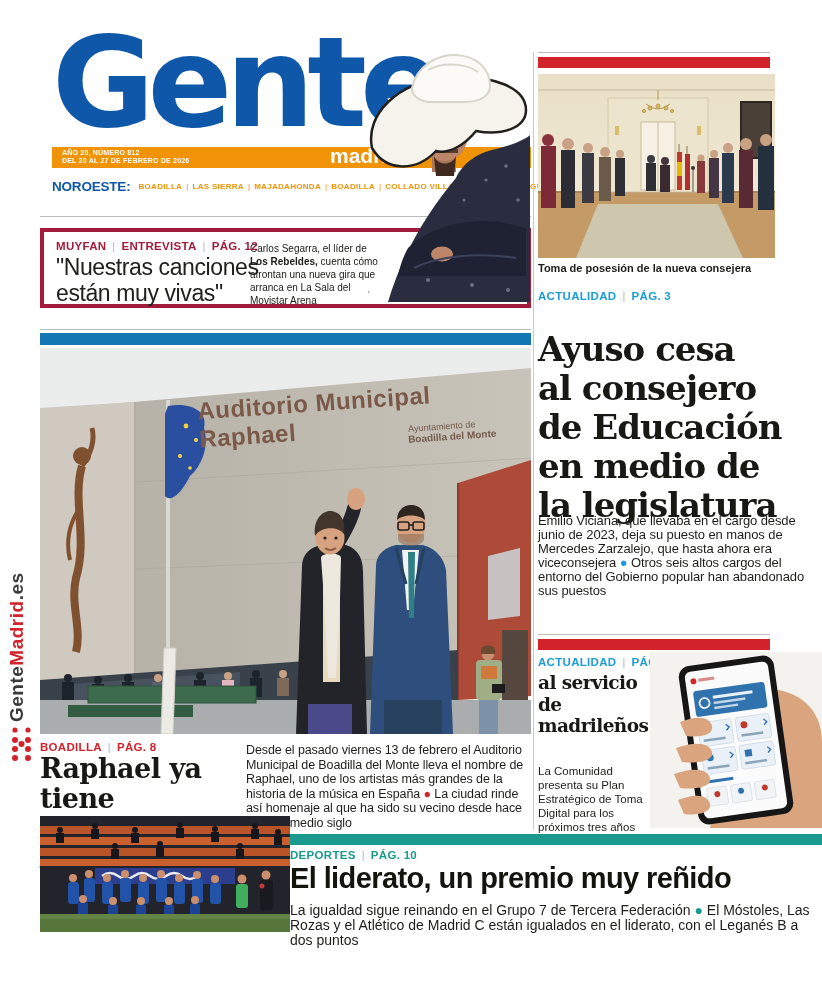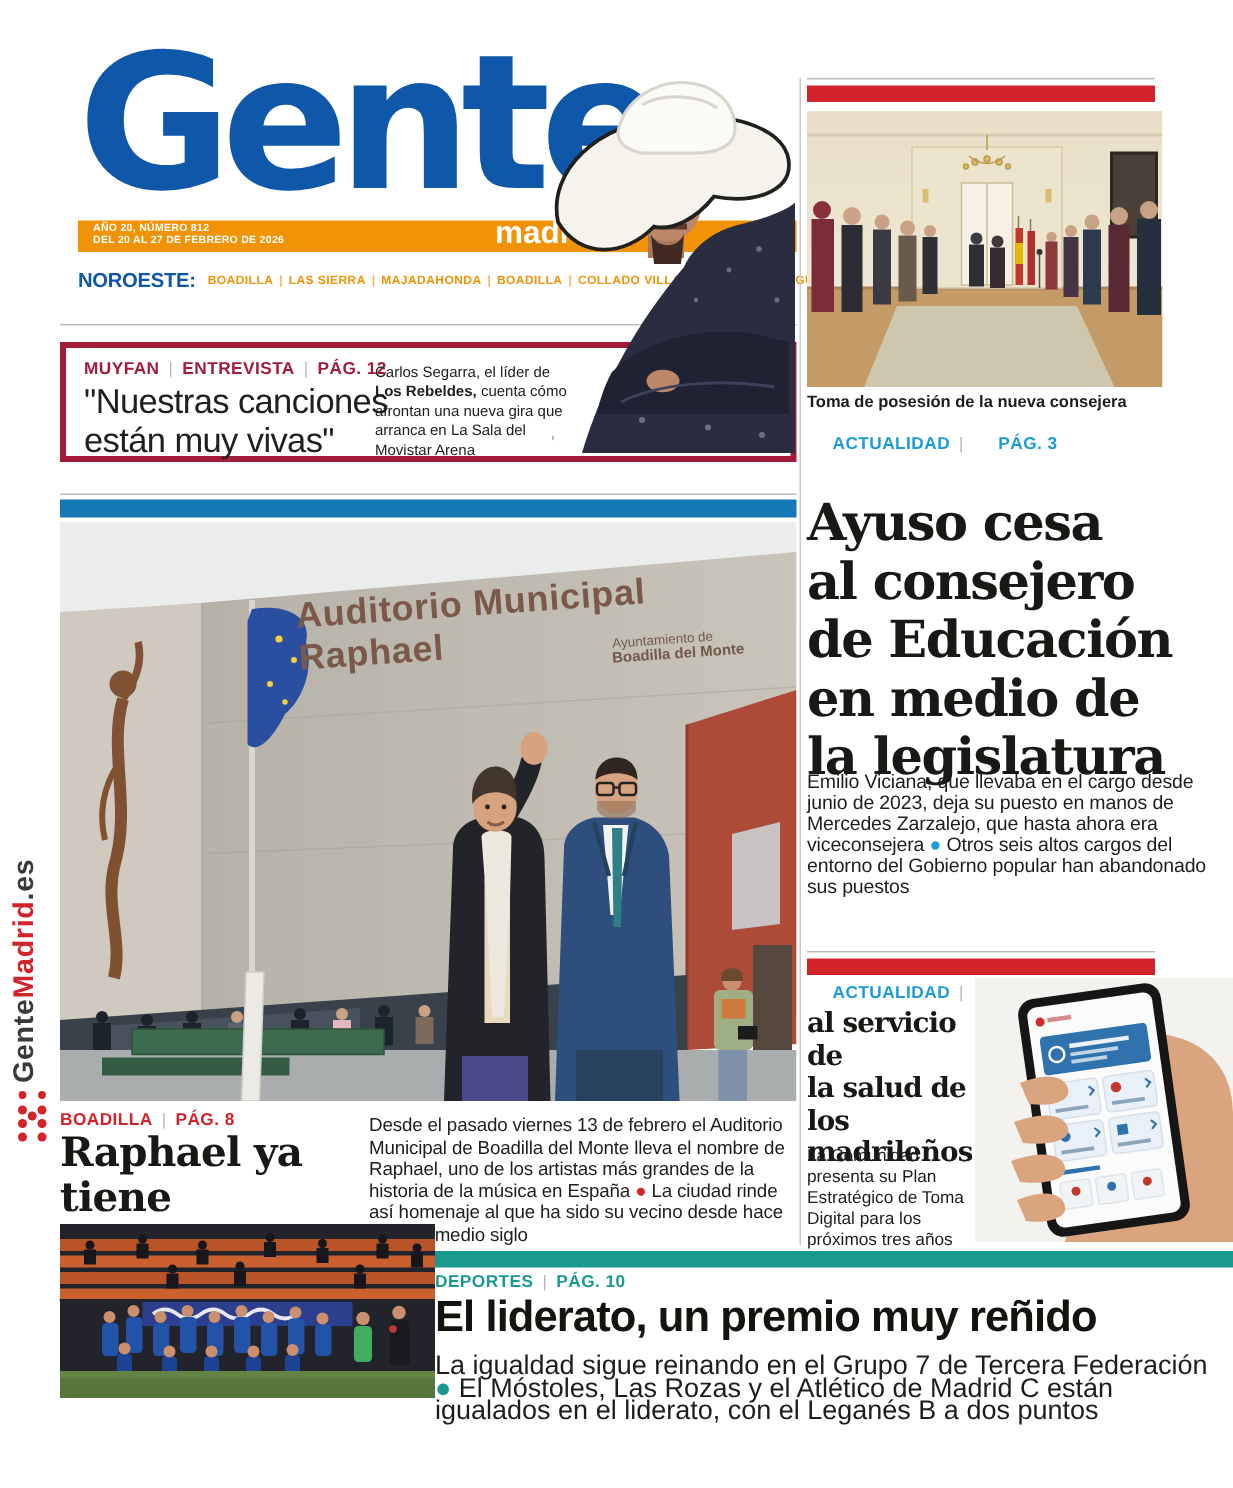--- a/index.html
+++ b/index.html
@@ -17,38 +17,38 @@
   .region-item{color:#f09307;font-weight:bold;font-size:8px;letter-spacing:.3px;white-space:nowrap;}
   .region-sep{color:#f3b45a;font-size:8px;margin:0 4px;font-weight:bold;}
   
   .hairline{background:#bdbdbd;height:1px;}
   .redbar{background:#d2222a;}
   .bluebar{background:#1478b5;}
   .tealbar{background:#1a9a8e;}
   
   .kicker{font-weight:bold;font-size:11.5px;letter-spacing:.3px;display:flex;align-items:baseline;}
   .kicker .sep{color:#b5b5b5;font-weight:normal;margin:0 6px;font-size:11px;}
-  .k-maroon{color:#a21c3a;} .k-red{color:#d2222a;} .k-blue{color:#1b9cd8;margin-left:17px;} .k-teal{color:#1a9a8e;}
+  .k-maroon{color:#a21c3a;} .k-red{color:#d2222a;} .k-blue{color:#1b9cd8;} .k-teal{color:#1a9a8e;}
   
   .muyfan-box{border:4px solid #a21c3a;background:#fff;box-sizing:border-box;}
   .itv-headline{font-size:23px;line-height:26px;color:#20201e;letter-spacing:-.4px;}
   .itv-deck{font-size:10px;line-height:13px;color:#20201e;}
   .itv-deck b{font-weight:bold;}
   
   .serif-head{font-family:"DejaVu Serif",serif;font-weight:bold;color:#181815;}
   .ayuso-head{font-size:34px;line-height:39px;letter-spacing:-1px;margin-top:20px;}
   .salud-head{font-size:18.5px;line-height:21.5px;letter-spacing:-.6px;}
   .raphael-head{font-size:27px;line-height:30px;letter-spacing:-.5px;}
   .dep-head{font-weight:bold;font-size:29px;line-height:32px;letter-spacing:-.6px;color:#14140f;}
   
   .deck{color:#1d1d1b;}
   .ayuso-deck{font-size:13px;line-height:14px;letter-spacing:-.1px;}
   .salud-deck{font-size:11.5px;line-height:14px;}
   .raphael-deck{font-size:12.5px;line-height:14.5px;letter-spacing:-.1px;}
-  .dep-deck{font-size:18px;line-height:15px;}
+  .dep-deck{font-size:14px;line-height:15px;}
   .bullet-blue{color:#1b9cd8;} .bullet-red{color:#d2222a;} .bullet-teal{color:#1a9a8e;}
   .caption{font-weight:bold;font-size:11px;color:#1c1c1a;}
   
   .sign1{font-weight:bold;font-size:24px;letter-spacing:.5px;color:#7a5948;transform:rotate(-4deg);}
   .sign2a{font-size:9px;color:#73594a;transform:rotate(-4deg);}
   .sign2b{font-size:10px;font-weight:bold;color:#73594a;transform:rotate(-4deg);}
   
   .vbrand{writing-mode:vertical-rl;transform:rotate(180deg);font-weight:bold;font-size:19px;
           letter-spacing:.5px;color:#3a3a39;white-space:nowrap;}
   .vbrand .red{color:#d2222a;}
@@ -453,21 +453,20 @@
   <div class="abs hairline" style="left:538px;top:634px;width:232px;"></div>
   <div class="abs redbar" style="left:538px;top:639px;width:232px;height:11px;"></div>
 
   <div class="abs kicker" style="left:538px;top:656px;">
     <span class="k-blue">ACTUALIDAD</span>
     <span class="sep">|</span>
     <span class="k-blue">PÁG. 4</span>
   </div>
   <div class="abs serif-head salud-head" style="left:538px;top:672px;width:122px;">
     <div>al servicio de</div>
-    <div>la salud de los</div>
     <div>madrileños</div>
   </div>
   <div class="abs deck salud-deck" style="left:538px;top:764px;width:118px;">La Comunidad presenta su Plan Estratégico de Toma Digital para los próximos tres años</div>
 
   <svg class="abs" style="left:650px;top:652px;" width="172" height="176" viewBox="0 0 172 176">
     <rect width="172" height="176" fill="#f3f2ef"></rect>
     <ellipse cx="130" cy="150" rx="70" ry="50" fill="#e6ded2"></ellipse>
     <path d="M95,40 C130,30 172,45 172,90 L172,176 L60,176 C70,140 70,80 95,40 Z" fill="#d9a47e"></path>
     <g transform="rotate(-8 86 88)">
       <rect x="38" y="8" width="96" height="160" rx="11" fill="#161616"></rect>

